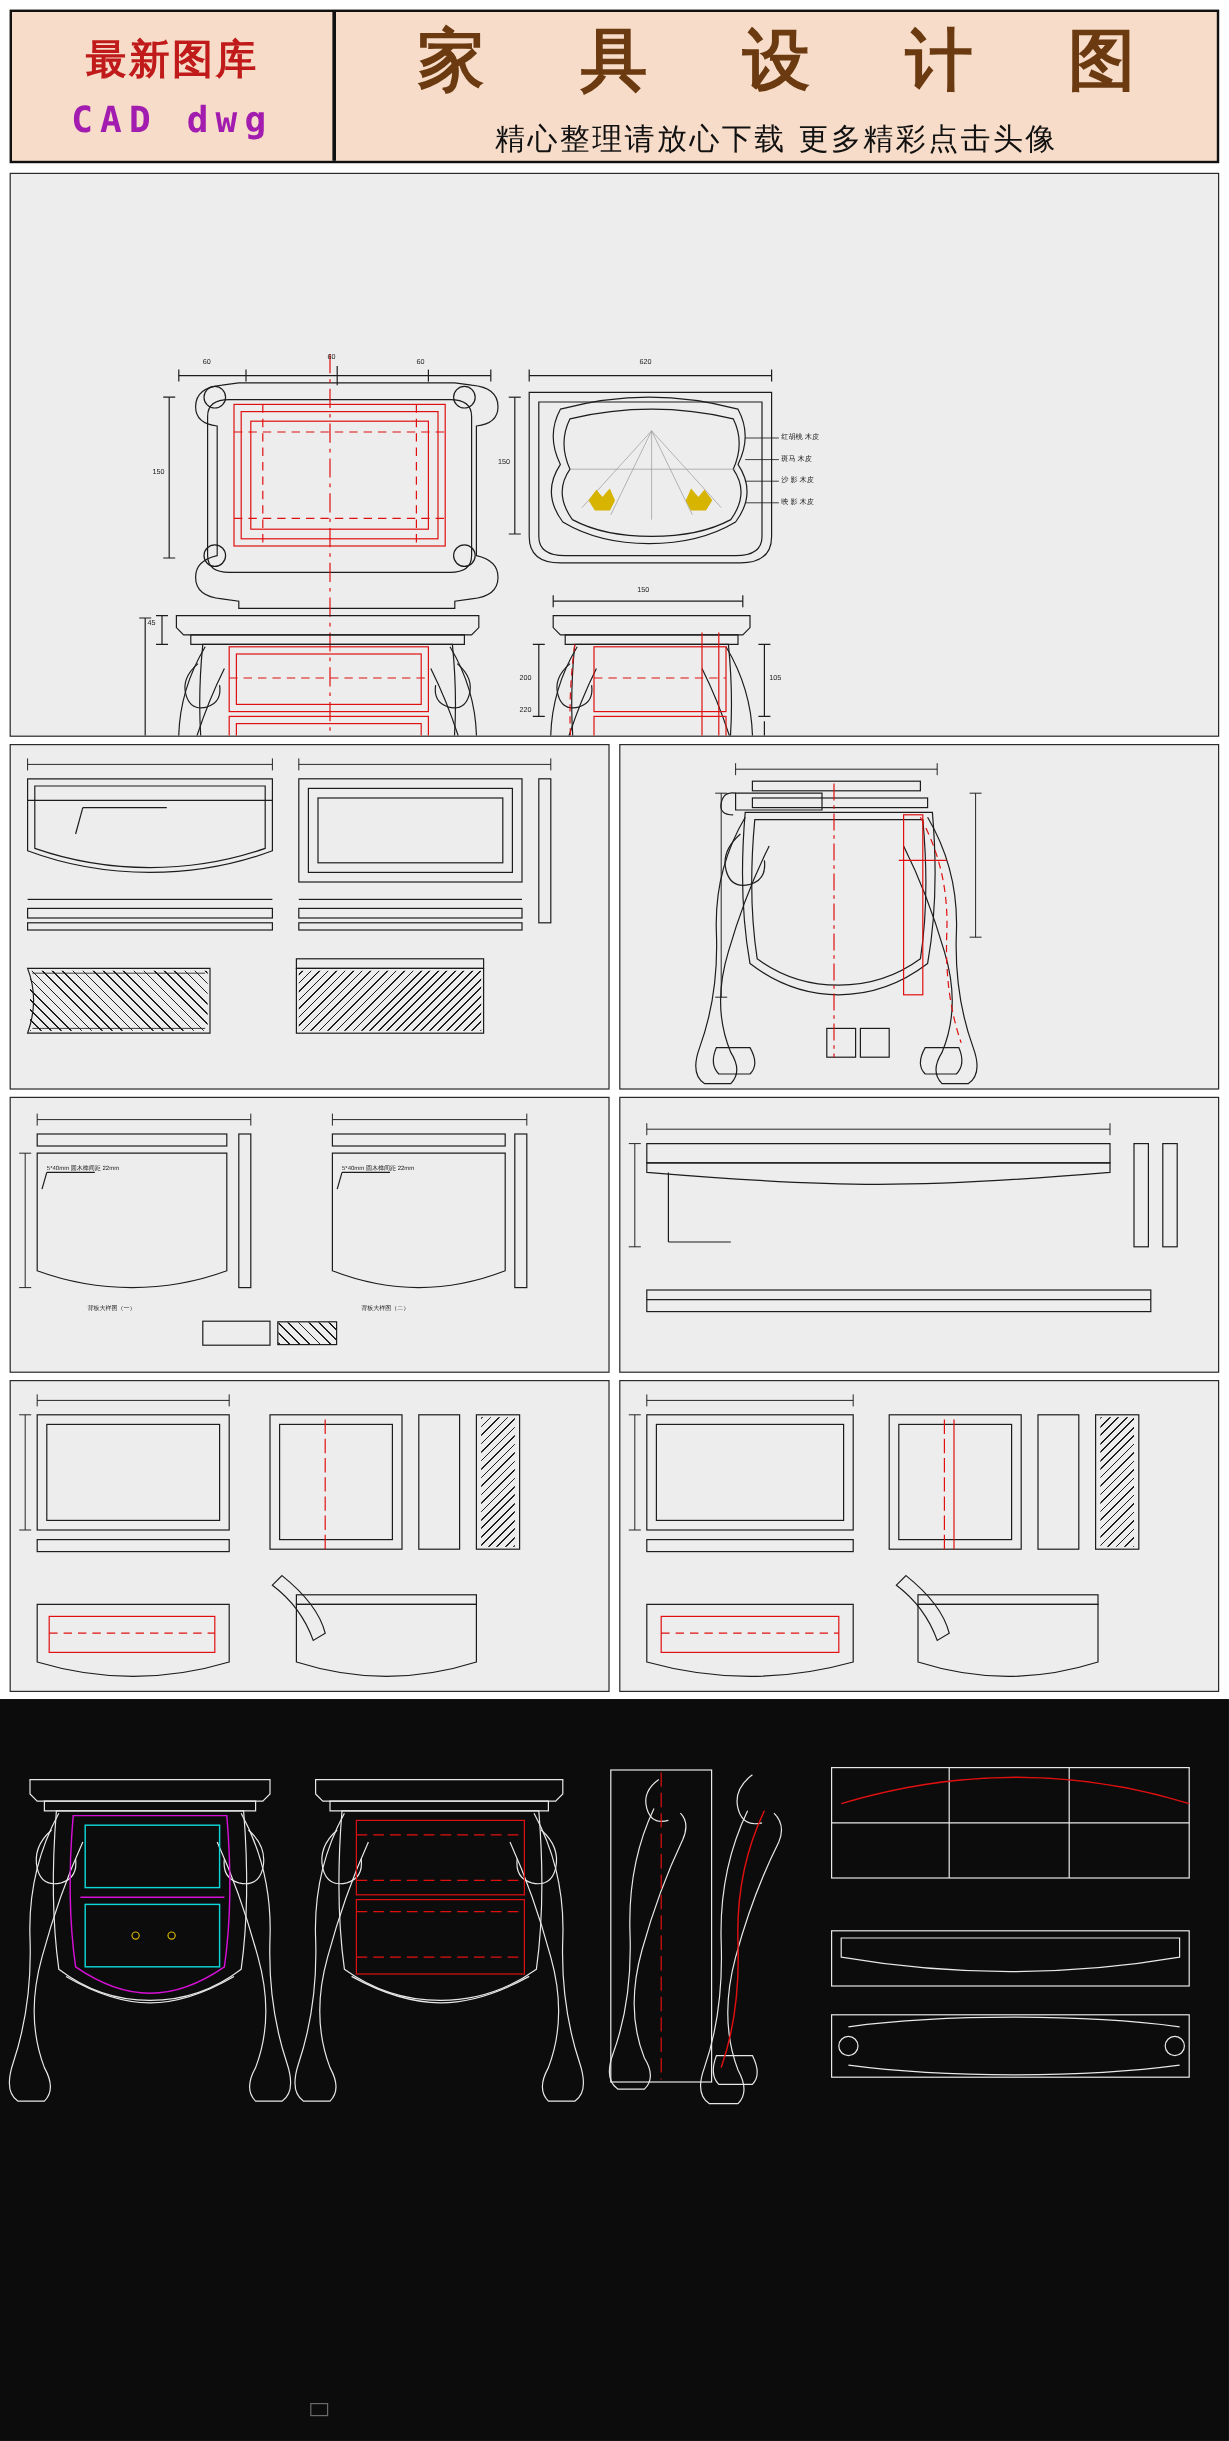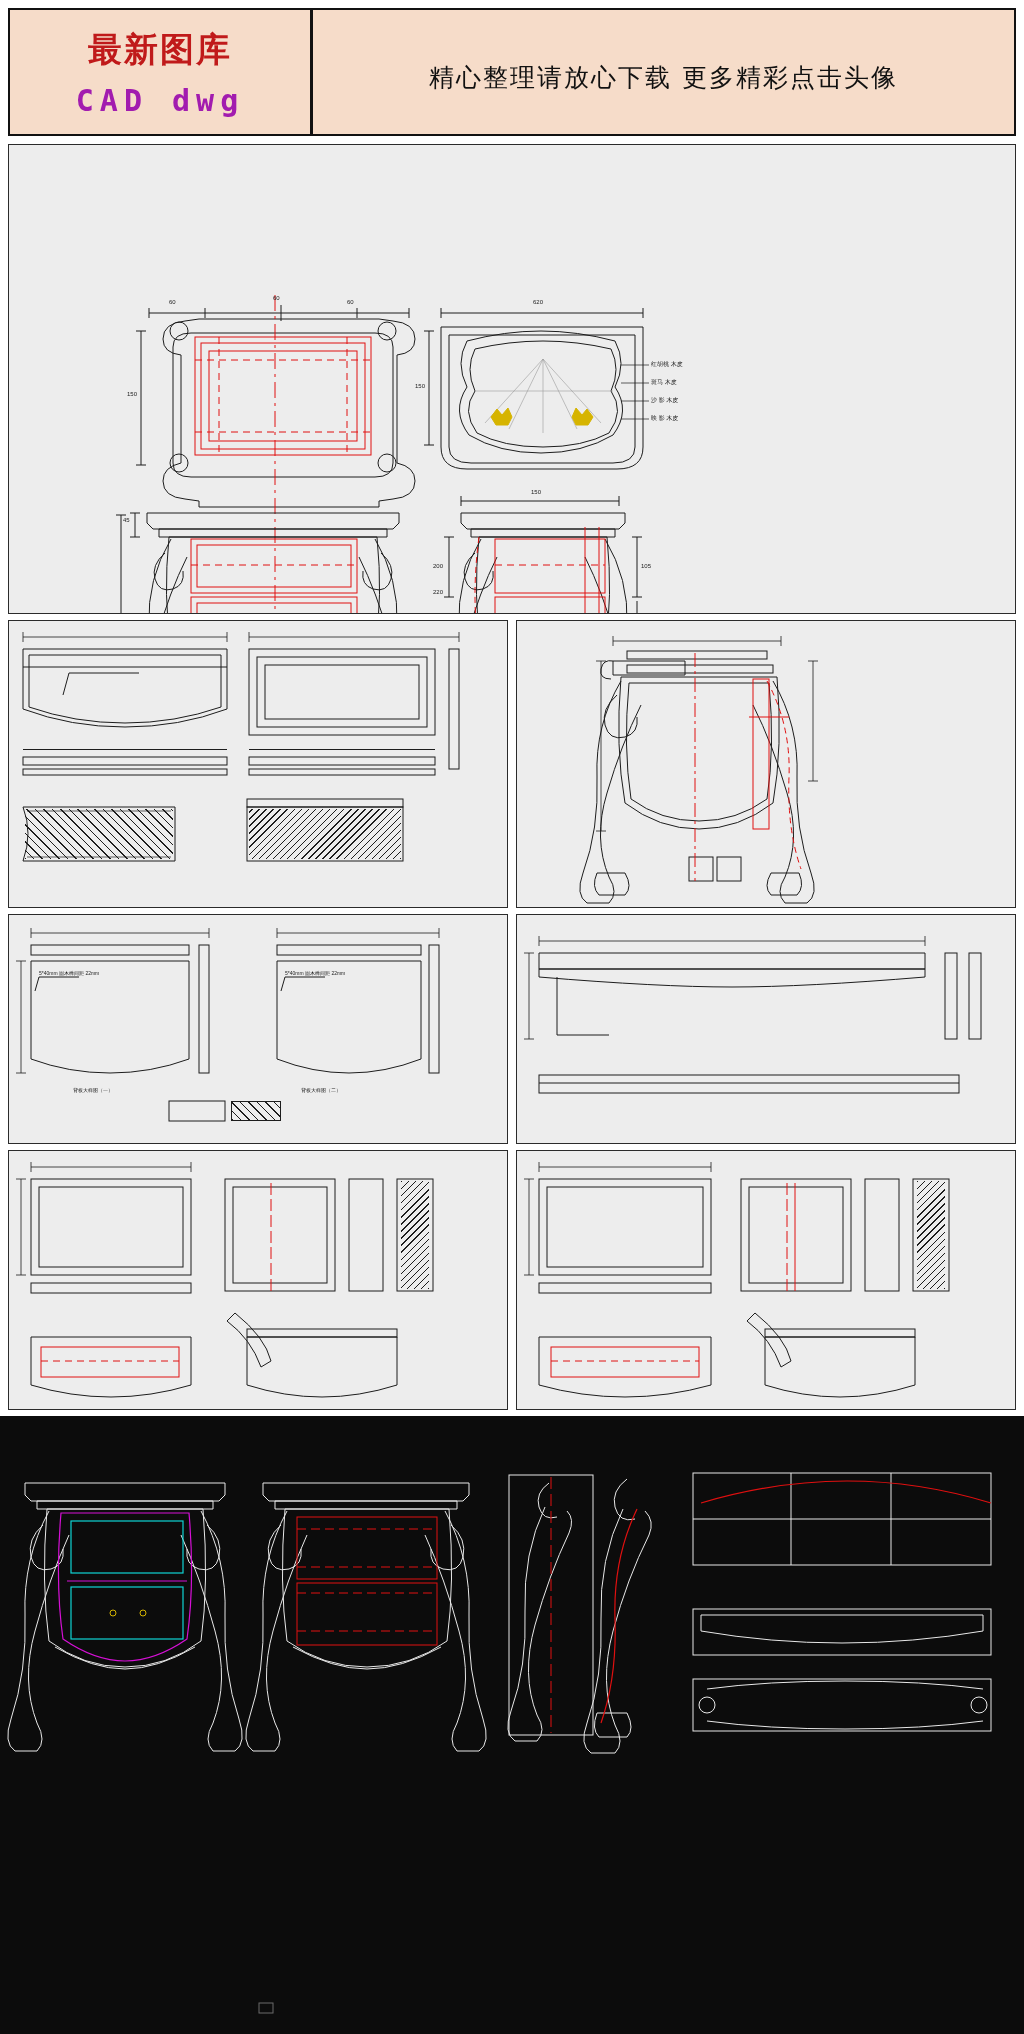--- a/index.html
+++ b/index.html
@@ -1,21 +1,21 @@
 <!DOCTYPE html>
 <html><head>
 <meta charset="utf-8">
 <style>
   html,body{margin:0;padding:0;background:#ffffff;}
   body{width:1024px;height:2034px;font-family:"Liberation Sans",sans-serif;position:relative;overflow:hidden;}
   .page{width:1024px;height:2034px;position:relative;background:#ffffff;}
 
   
   .banner{position:absolute;left:8px;top:8px;width:1008px;height:128px;background:#f6dcc9;border:2px solid #111;box-sizing:border-box;display:flex;}
-  .banner-left{width:303px;border-right:3px solid #111;display:flex;flex-direction:column;align-items:center;justify-content:center;box-sizing:border-box;}
+  .banner-left{width:270px;border-right:3px solid #111;display:flex;flex-direction:column;align-items:center;justify-content:center;box-sizing:border-box;}
   .banner-left .t1{color:#c01a1a;font-size:34px;font-weight:bold;letter-spacing:2px;font-family:"DejaVu Sans",sans-serif;}
   .banner-left .t2{color:#a21caf;font-size:30px;font-weight:bold;letter-spacing:6px;margin-top:10px;font-family:"DejaVu Sans Mono",monospace;}
   .banner-right{flex:1;display:flex;flex-direction:column;align-items:center;justify-content:center;}
   .banner-right .big{color:#6b3a10;font-size:56px;font-weight:bold;letter-spacing:30px;text-indent:30px;font-family:"DejaVu Serif",serif;}
   .banner-right .sub{color:#111;font-size:25px;letter-spacing:2px;margin-top:10px;font-family:"DejaVu Sans",sans-serif;}
 
   
   .panel{position:absolute;background:#ededed;border:1px solid #2b2b2b;box-sizing:border-box;overflow:hidden;}
   .panel.dark{background:#0c0c0c;border-color:#0c0c0c;}
 
@@ -40,20 +40,21 @@
 <body>
 
 <div class="page">
 
   <div class="banner">
     <div class="banner-left">
       <div class="t1">最新图库</div>
       <div class="t2">CAD  dwg</div>
     </div>
     <div class="banner-right">
+      <div class="big">家 具 设 计 图</div>
       <div class="sub">精心整理请放心下载  更多精彩点击头像</div>
     </div>
   </div>
 
   <div class="panel p1">
     <svg width="1008" height="470">
       <g stroke="#1d1d1d" fill="none" stroke-width="1">
 
         <path d="M182 188 q-18 0 -18 14 l0 116 q0 14 18 14 l184 0 q18 0 18 -14 l0 -116 q0 -14 -18 -14 z"></path>
         <path d="M176 176 q-22 2 -22 18 q0 14 18 16 l0 108 q-18 4 -18 18 q0 16 22 18 l14 2 l0 6 l180 0 l0 -6 l14 -2 q22 -2 22 -18 q0 -14 -18 -18 l0 -108 q18 -2 18 -16 q0 -16 -22 -18 l-14 -2 l-180 0 z"></path>

